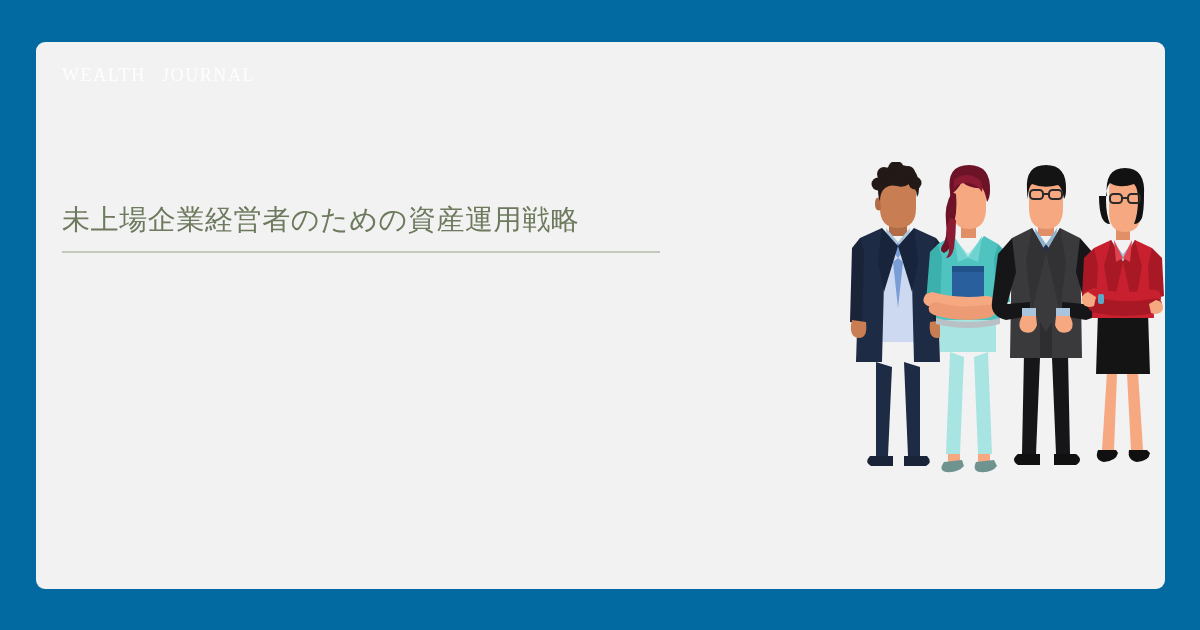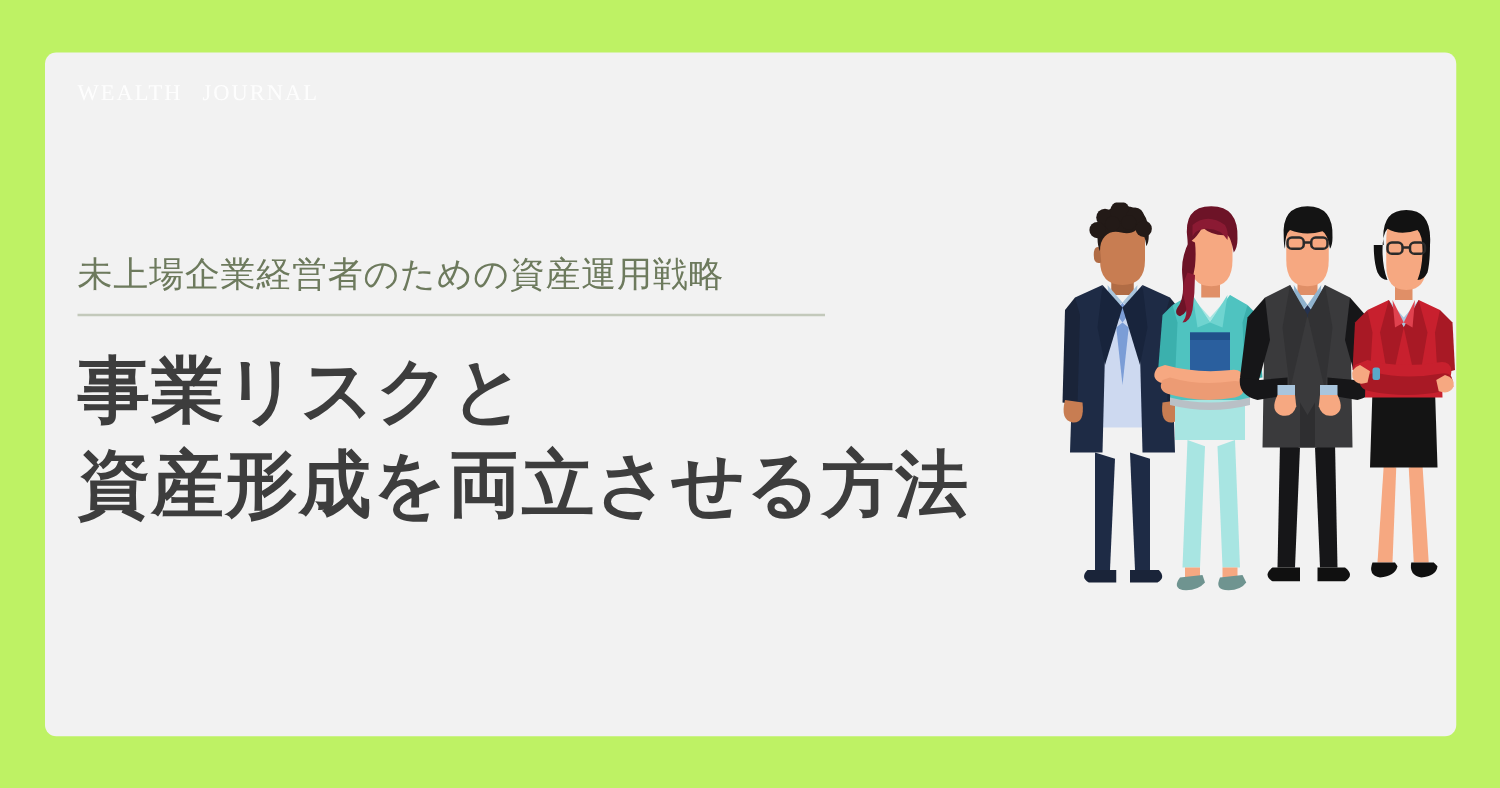--- a/index.html
+++ b/index.html
@@ -12,21 +12,21 @@
     overflow: hidden;
     background: #d8d8d8;
     font-family: "Liberation Sans", "DejaVu Sans", sans-serif;
     -webkit-font-smoothing: antialiased;
   }
 
   .stage {
     position: relative;
     width: 1200px;
     height: 630px;
-    background: #bef264;
+    background: #0369a1;
   }
 
   
   .card {
     position: absolute;
     left: 36px;
     top: 42px;
     width: 1129px;
     height: 547px;
     background: #f2f2f2;
@@ -107,24 +107,20 @@
     <div class="brand">
       <span>Wealth</span><span class="gap"></span><span>Journal</span>
     </div>
 
     <div class="textblock">
 
       <p class="subtitle">未上場企業経営者のための資産運用戦略</p>
 
       <hr class="divider">
 
-      <h1 class="headline">
-        <span class="ln">事業リスクと</span>
-        <span class="ln">資産形成を両立させる方法</span>
-      </h1>
 
     </div>
 
     <div class="illustration">
       <svg viewBox="0 0 340 320" xmlns="http://www.w3.org/2000/svg" shape-rendering="geometricPrecision">
 
         <g>
 
           <path d="M50 200 L50 294 L62 294 L66 205 Z" fill="#1e2b45"></path>
           <path d="M78 200 L82 294 L94 294 L94 205 Z" fill="#1e2b45"></path>

